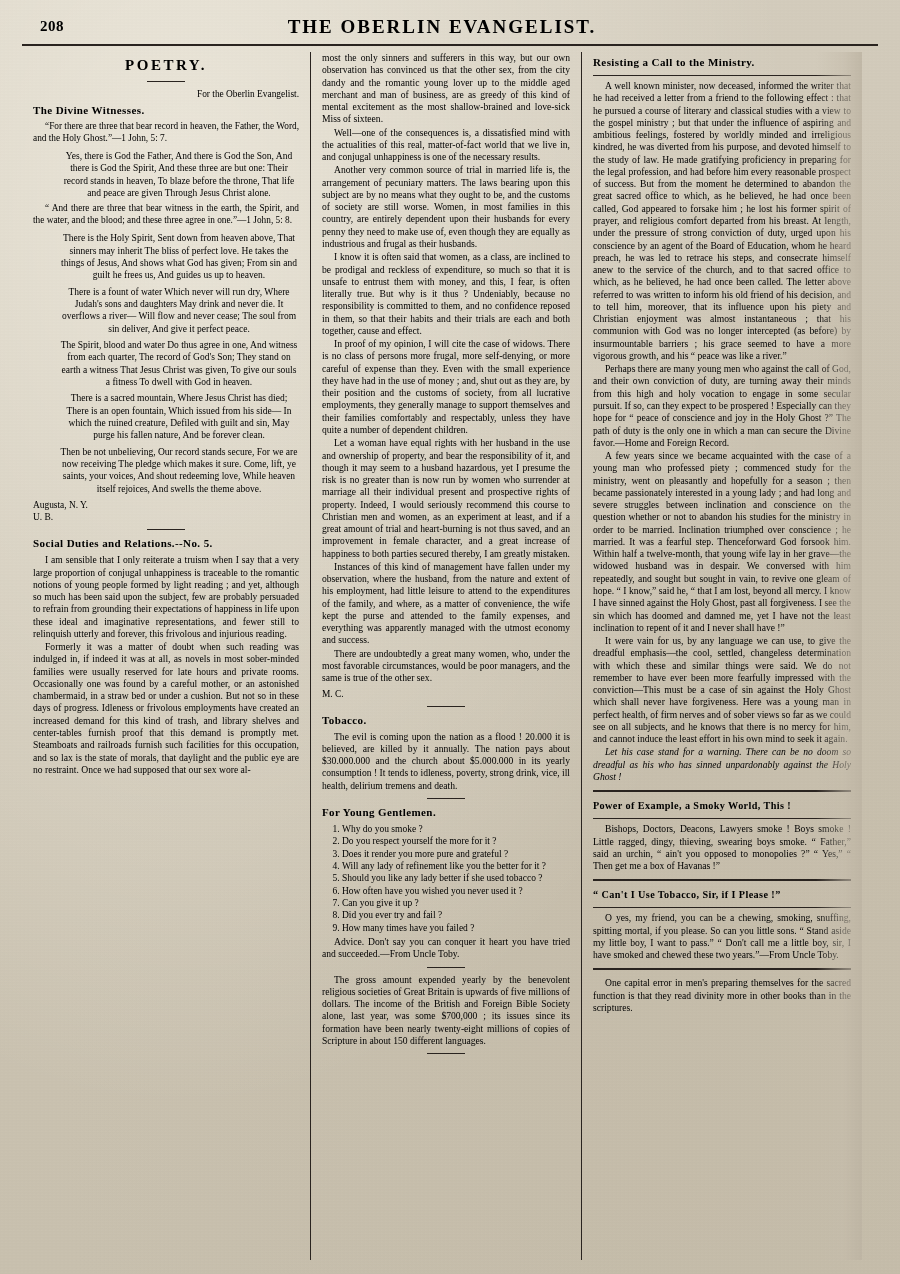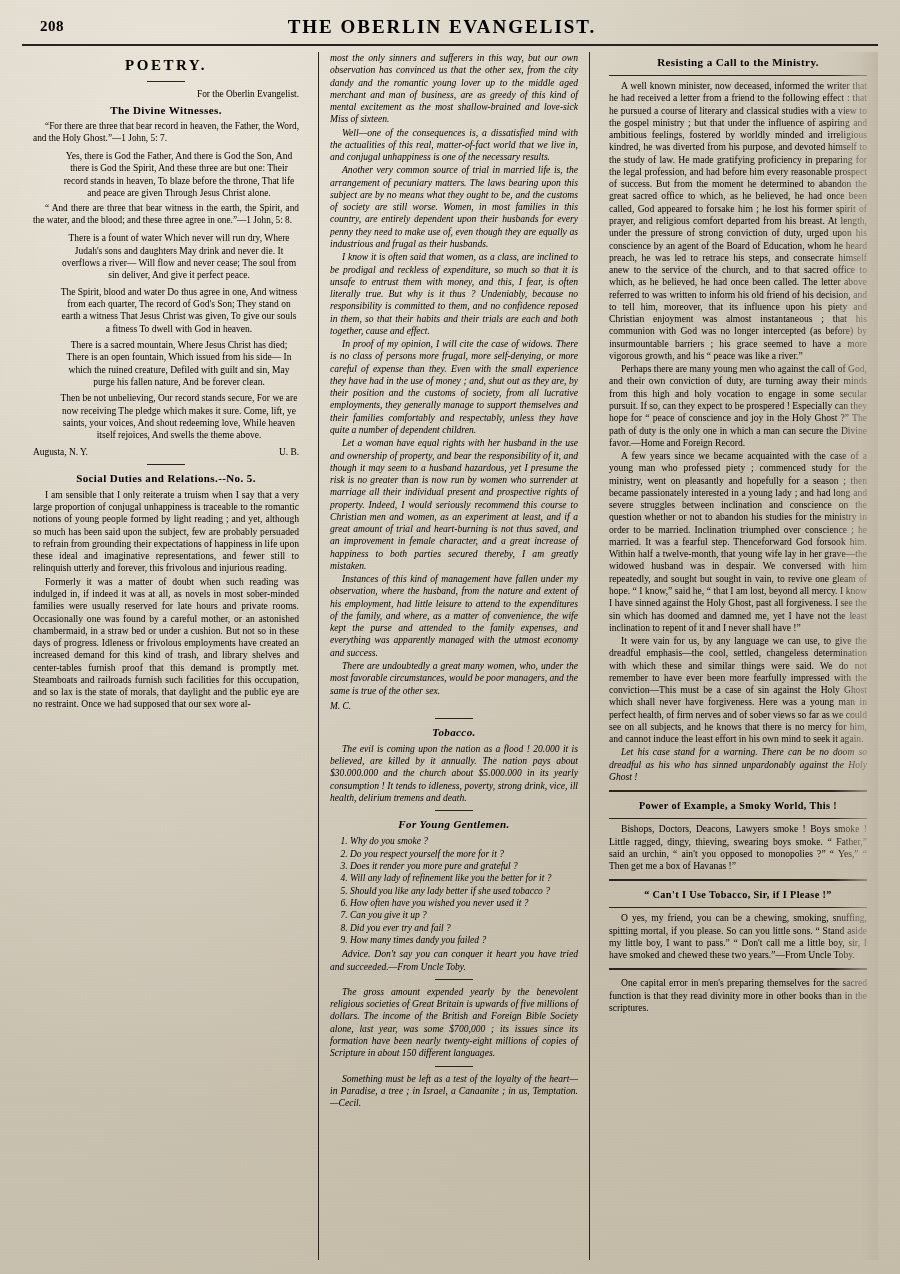--- a/index.html
+++ b/index.html
@@ -65,44 +65,43 @@
   }
 
   
   .cols {
     position: absolute;
     top: 52px;
     left: 22px;
     right: 22px;
     bottom: 14px;
     display: flex;
-    gap: 8px;
+    gap: 0;
   }
   .col {
     position: relative;
     padding: 0 11px;
     box-sizing: border-box;
     font-size: 9.6px;
     line-height: 1.28;
     text-align: justify;
     hyphens: auto;
   }
   .col.c1 { width: 288px; }
-  .col.c2 { width: 272px; border-left: 1.5px solid #2a2420; border-right: 1.5px solid #2a2420; font-style: italic; }
+  .col.c2 { width: 272px; border-left: 1.5px solid #2a2420; border-right: 1.5px solid #2a2420; }
   .col.c3 { width: 280px; }
 
   h2.sec {
     text-align: center;
     font-size: 15px;
     letter-spacing: 2.5px;
     margin: 4px 0 3px;
     font-weight: bold;
   }
   h3.sub {
-    text-align: center;
     font-size: 11px;
     font-weight: bold;
     margin: 3px 0 4px;
     letter-spacing: .4px;
   }
   h3.sub.sm {
     font-size: 10.2px;
   }
   .centerline {
     text-align: right;
@@ -132,20 +131,21 @@
     font-size: 9.5px;
     line-height: 1.3;
     margin: 4px 0 4px 26px;
     text-align: center;
   }
   .sig {
     display: flex;
     justify-content: space-between;
     font-size: 9.4px;
     margin-top: 4px;
+    flex-direction: column;
   }
   .sig-right {
     text-align: left;
     font-size: 9.4px;
     margin-top: 3px;
   }
   ol.qs {
     margin: 2px 0 2px 0;
     padding-left: 20px;
     font-size: 9.5px;
@@ -187,20 +187,28 @@
       <div class="epi">“For there are three that bear record in heaven, the Father, the Word, and the Holy Ghost.”—1 John, 5: 7.</div>
       <div class="verse">Yes, there is God the Father,
   And there is God the Son,
 And there is God the Spirit,
   And these three are but one:
 Their record stands in heaven,
   To blaze before the throne,
 That life and peace are given
   Through Jesus Christ alone.</div>
       <div class="epi">“ And there are three that bear witness in the earth, the Spirit, and the water, and the blood; and these three agree in one.”—1 John, 5: 8.</div>
+      <div class="verse">There is the Holy Spirit,
+  Sent down from heaven above,
+That sinners may inherit
+  The bliss of perfect love.
+He takes the things of Jesus,
+  And shows what God has given;
+From sin and guilt he frees us,
+  And guides us up to heaven.</div>
       <div class="verse">There is a fount of water
   Which never will run dry,
 Where Judah's sons and daughters
   May drink and never die.
 It overflows a river—
   Will flow and never cease;
 The soul from sin deliver,
   And give it perfect peace.</div>
       <div class="verse">The Spirit, blood and water
   Do thus agree in one,
@@ -253,27 +261,26 @@
       <h3 class="sub">For Young Gentlemen.</h3>
       <ol class="qs">
         <li>Why do you smoke ?</li>
         <li>Do you respect yourself the more for it ?</li>
         <li>Does it render you more pure and grateful ?</li>
         <li>Will any lady of refinement like you the better for it ?</li>
         <li>Should you like any lady better if she used tobacco ?</li>
         <li>How often have you wished you never used it ?</li>
         <li>Can you give it up ?</li>
         <li>Did you ever try and fail ?</li>
-        <li>How many times dandy you failed ?</li>
+        <li>How many times have you failed ?</li>
       </ol>
       <p>Advice. Don't say you can conquer it heart you have tried and succeeded.—From Uncle Toby.</p>
       <div class="hr-short"></div>
       <p>The gross amount expended yearly by the benevolent religious societies of Great Britain is upwards of five millions of dollars. The income of the British and Foreign Bible Society alone, last year, was some $700,000 ; its issues since its formation have been nearly twenty-eight millions of copies of Scripture in about 150 different languages.</p>
       <div class="hr-short"></div>
-      <p>Something must be left as a test of the loyalty of the heart—in Paradise, a tree ; in Israel, a Canaanite ; in us, Temptation.—Cecil.</p>
     </div>
 
     <div class="col c3">
       <h3 class="sub">Resisting a Call to the Ministry.</h3>
       <div class="sec-head-rule"></div>
       <p>A well known minister, now deceased, informed the writer that he had received a letter from a friend to the following effect : that he pursued a course of literary and classical studies with a view to the gospel ministry ; but that under the influence of aspiring and ambitious feelings, fostered by worldly minded and irreligious kindred, he was diverted from his purpose, and devoted himself to the study of law. He made gratifying proficiency in preparing for the legal profession, and had before him every reasonable prospect of success. But from the moment he determined to abandon the great sacred office to which, as he believed, he had once been called, God appeared to forsake him ; he lost his former spirit of prayer, and religious comfort departed from his breast. At length, under the pressure of strong conviction of duty, urged upon his conscience by an agent of the Board of Education, whom he heard preach, he was led to retrace his steps, and consecrate himself anew to the service of the church, and to that sacred office to which, as he believed, he had once been called. The letter above referred to was written to inform his old friend of his decision, and to tell him, moreover, that its influence upon his piety and Christian enjoyment was almost instantaneous ; that his communion with God was no longer intercepted (as before) by insurmountable barriers ; his grace seemed to have a more vigorous growth, and his “ peace was like a river.”</p>
       <p>Perhaps there are many young men who against the call of God, and their own conviction of duty, are turning away their minds from this high and holy vocation to engage in some secular pursuit. If so, can they expect to be prospered ! Especially can they hope for “ peace of conscience and joy in the Holy Ghost ?” The path of duty is the only one in which a man can secure the Divine favor.—Home and Foreign Record.</p>
       <p>A few years since we became acquainted with the case of a young man who professed piety ; commenced study for the ministry, went on pleasantly and hopefully for a season ; then became passionately interested in a young lady ; and had long and severe struggles between inclination and conscience on the question whether or not to abandon his studies for the ministry in order to be married. Inclination triumphed over conscience ; he married. It was a fearful step. Thenceforward God forsook him. Within half a twelve-month, that young wife lay in her grave—the widowed husband was in despair. We conversed with him repeatedly, and sought but sought in vain, to revive one gleam of hope. “ I know,” said he, “ that I am lost, beyond all mercy. I know I have sinned against the Holy Ghost, past all forgiveness. I see the sin which has doomed and damned me, yet I have not the least inclination to repent of it and I never shall have !”</p>
       <p>It were vain for us, by any language we can use, to give the dreadful emphasis—the cool, settled, changeless determination with which these and similar things were said. We do not remember to have ever been more fearfully impressed with the conviction—This must be a case of sin against the Holy Ghost which shall never have forgiveness. Here was a young man in perfect health, of firm nerves and of sober views so far as we could see on all subjects, and he knows that there is no mercy for him, and cannot induce the least effort in his own mind to seek it again.</p>
       <p class="tail-ital">Let his case stand for a warning. There can be no doom so dreadful as his who has sinned unpardonably against the Holy Ghost !</p>

